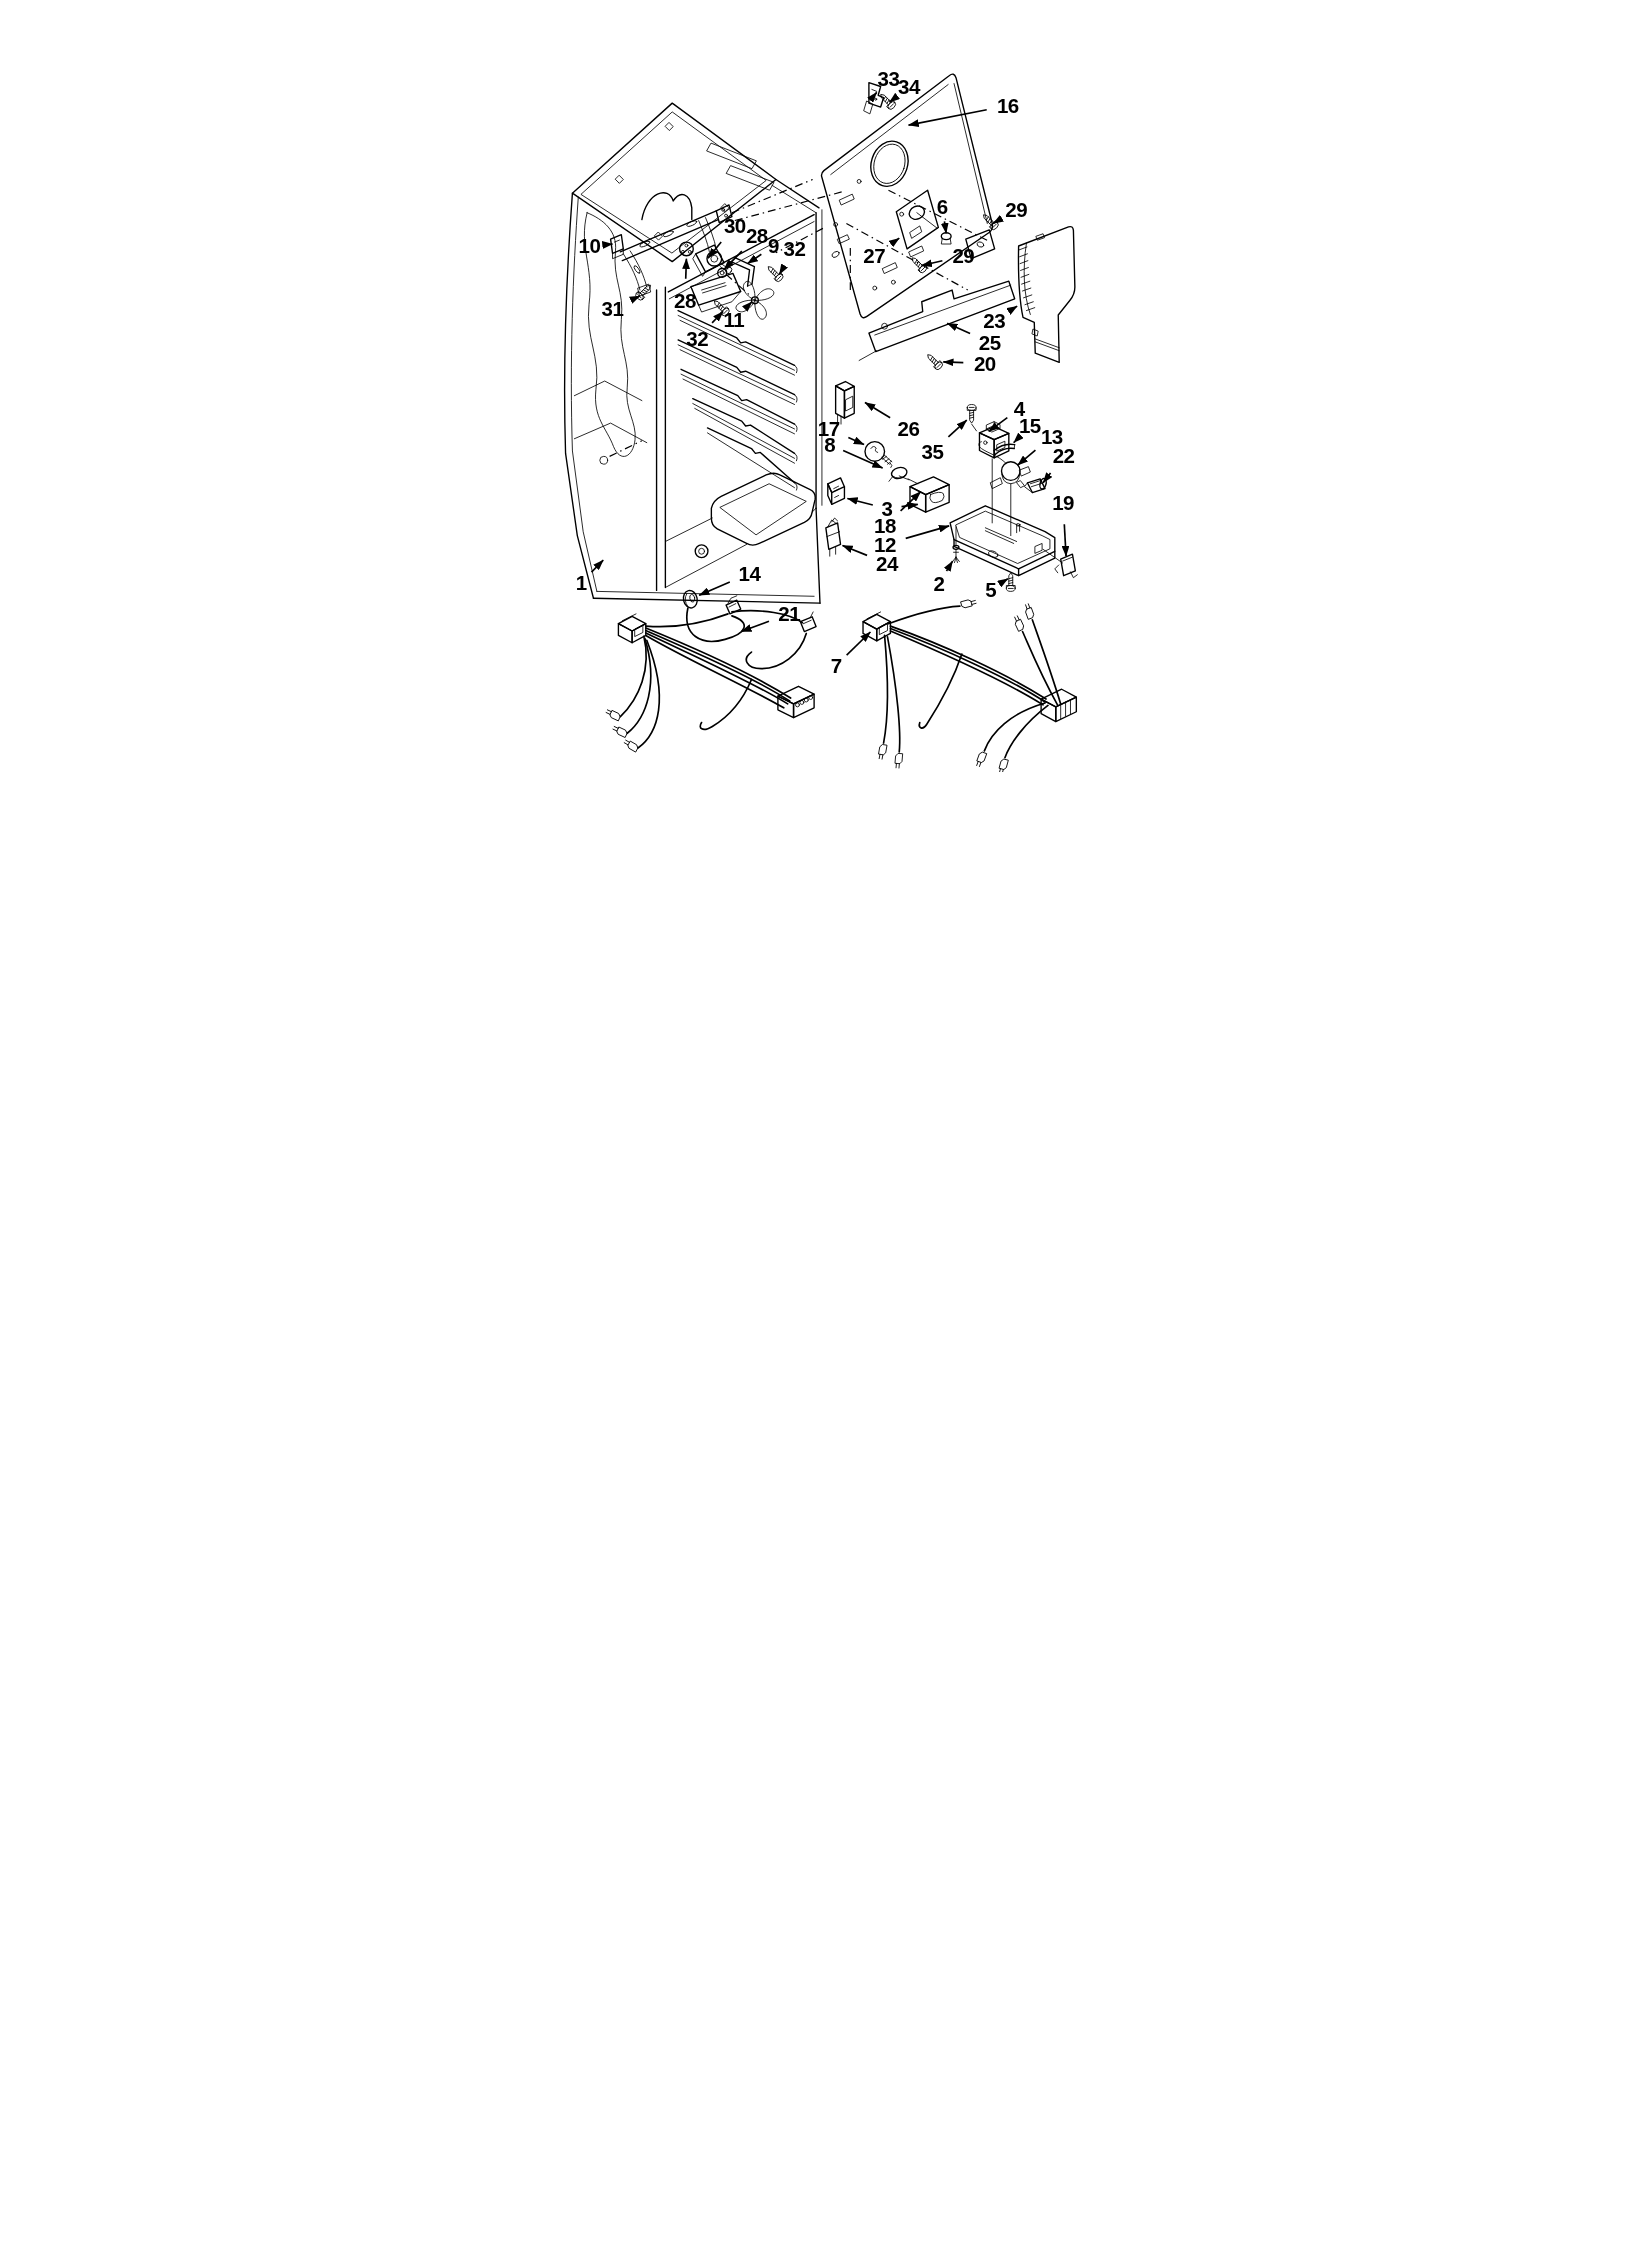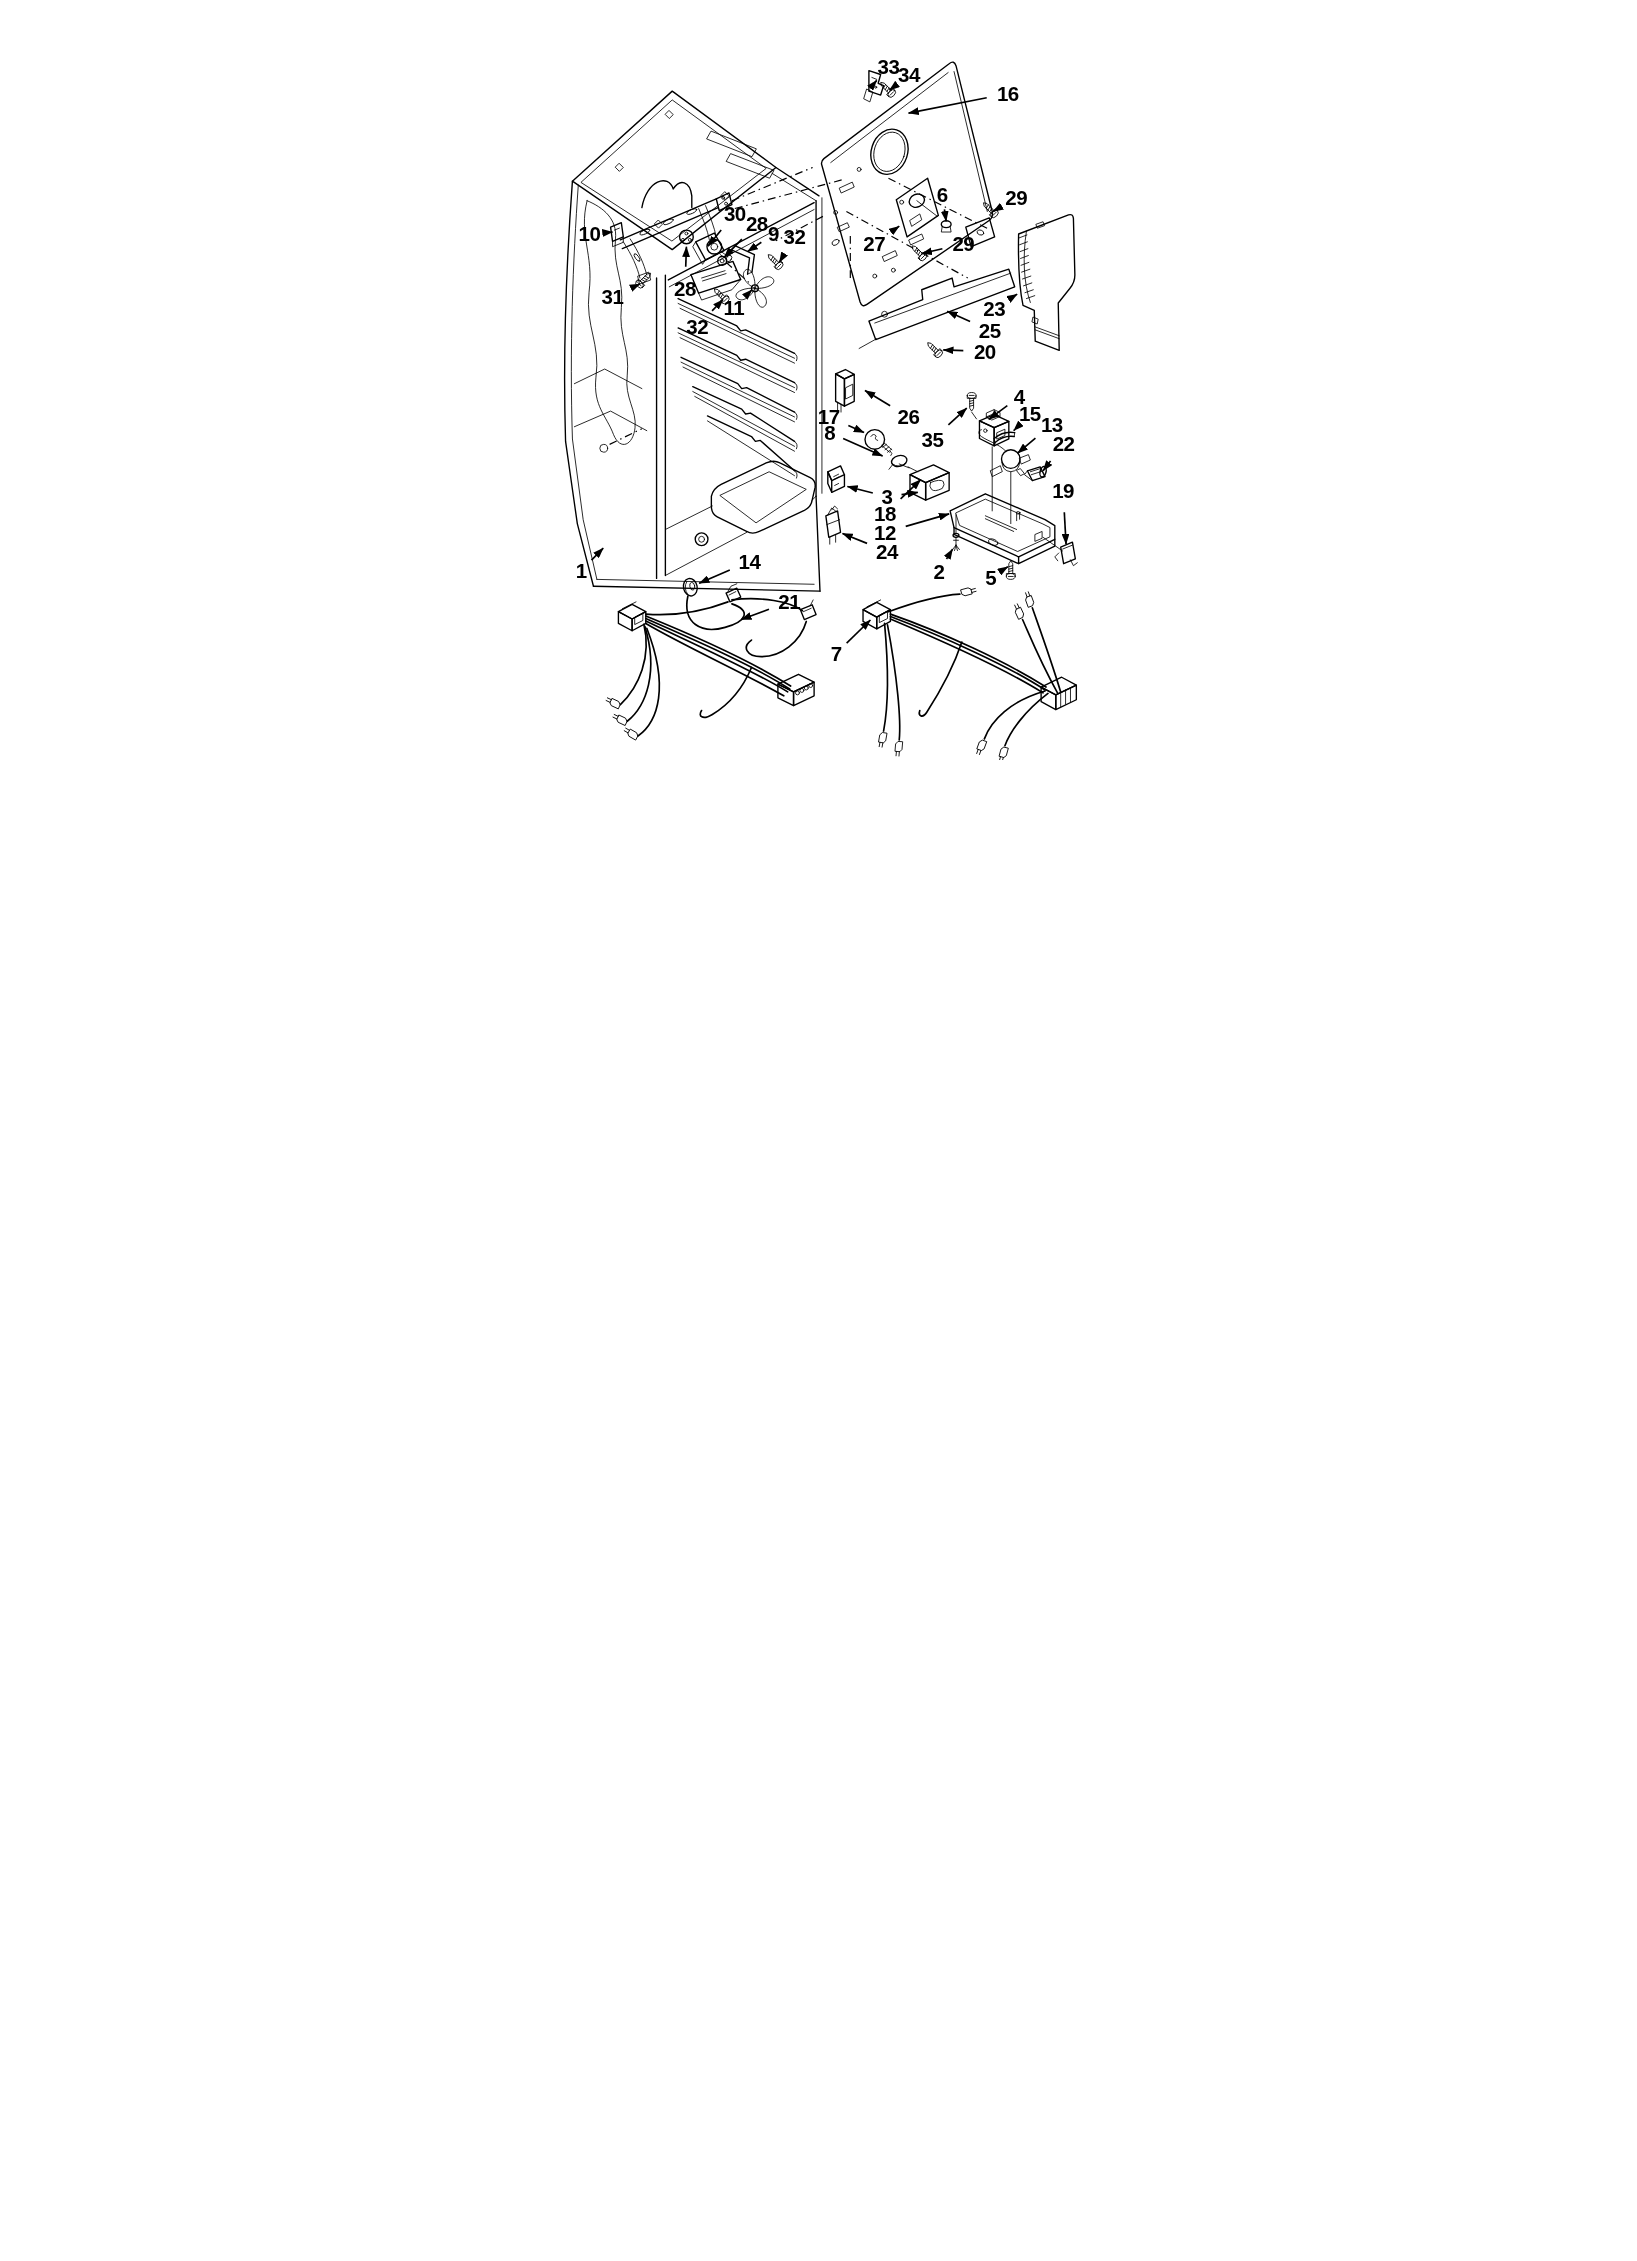--- a/index.html
+++ b/index.html
@@ -1,16 +1,16 @@
 <!DOCTYPE html>
 <html style="font-size:7.8px"><head>
 <meta charset="utf-8">
 <style>
   html,body{margin:0;padding:0;background:#ffffff;}
-  .page{width:100%;max-width:546px;margin:6px auto;background:#be185d;}
+  .page{width:100%;max-width:546px;margin:18px auto;background:#be185d;}
   svg{display:block;width:100%;height:auto;background:#fff;}
   .ln{fill:none;stroke:#000;stroke-width:2.8;stroke-linecap:round;stroke-linejoin:round;}
   .thin{fill:none;stroke:#000;stroke-width:1.7;stroke-linecap:round;stroke-linejoin:round;}
   .wire{fill:none;stroke:#000;stroke-width:3.4;stroke-linecap:round;}
   .dash{fill:none;stroke:#000;stroke-width:2.4;stroke-dasharray:16 8 3 8;}
   .leader{stroke:#000;stroke-width:3.4;}
   .lbl{font-family:"Liberation Sans","DejaVu Sans",sans-serif;font-weight:bold;font-size:42px;letter-spacing:-1px;fill:#000;}
 </style>
 </head>
 <body>

